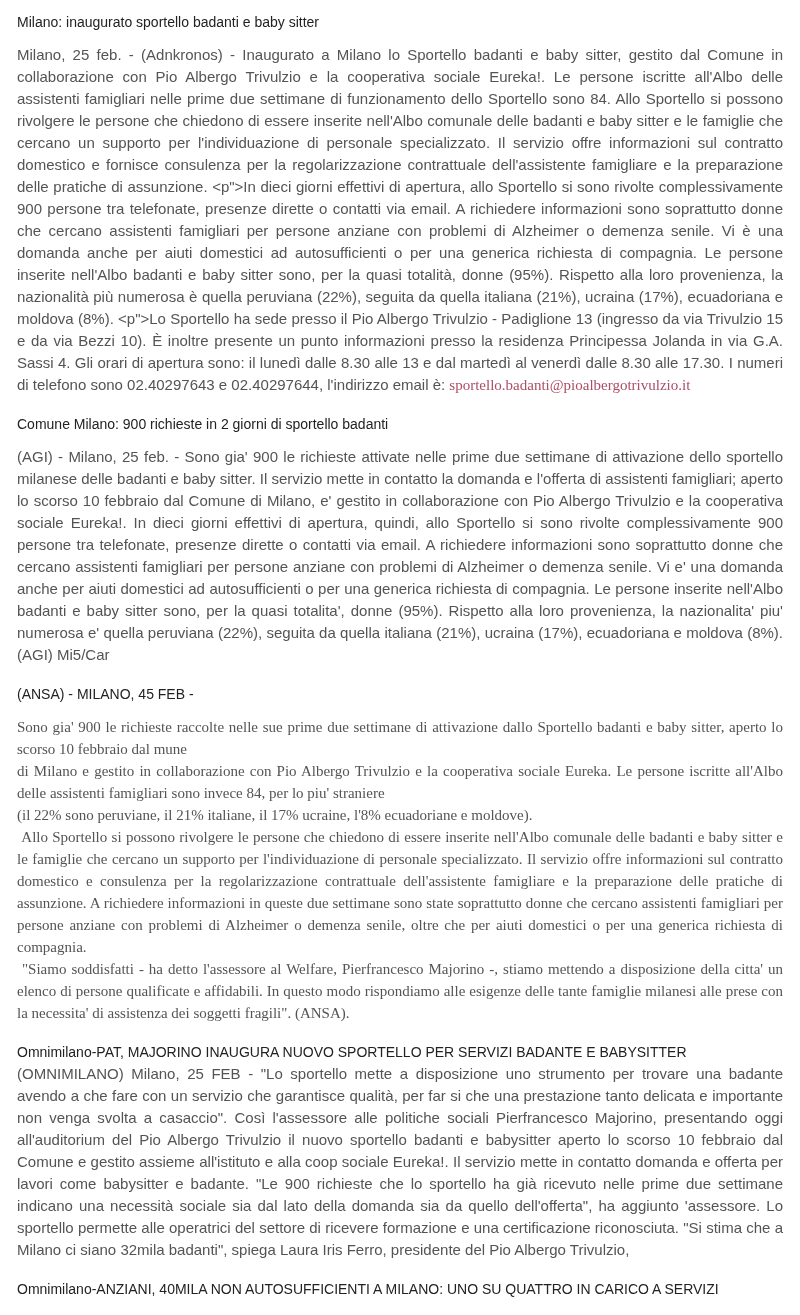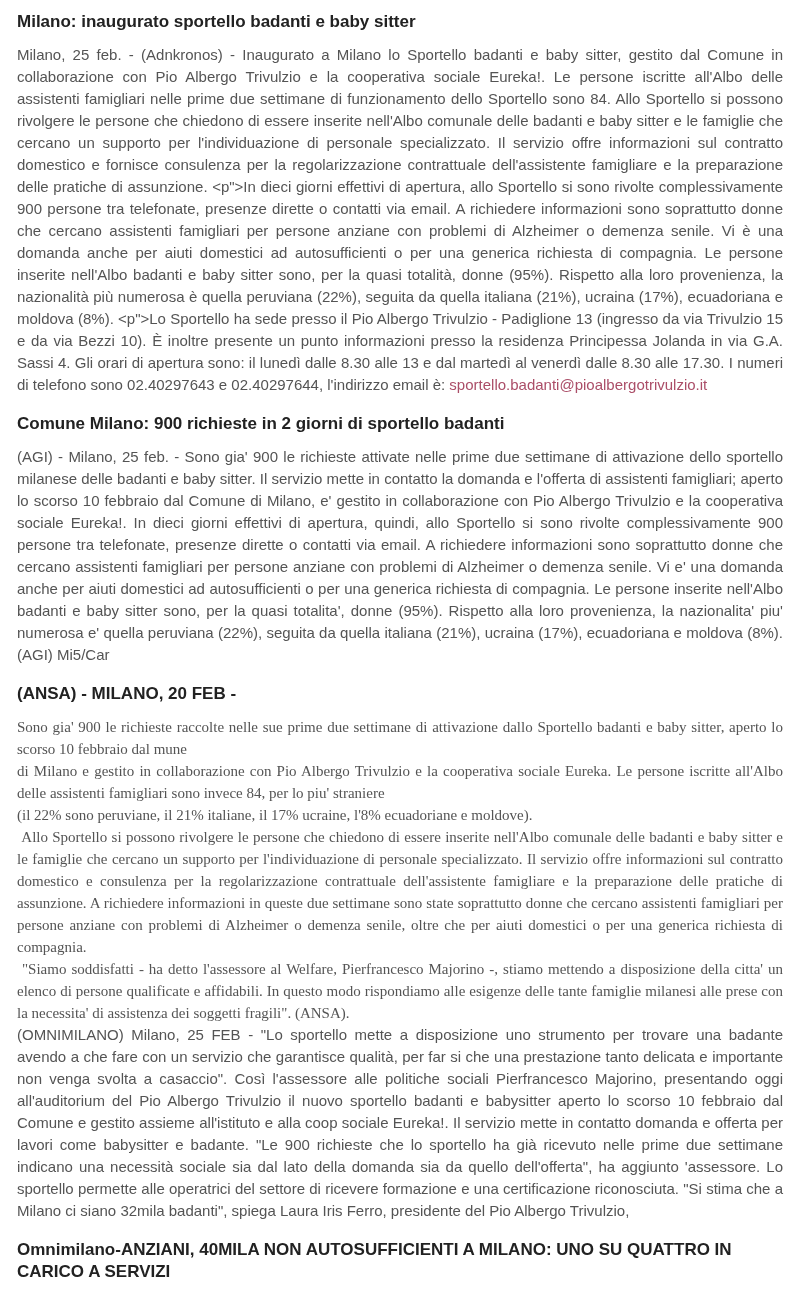--- a/index.html
+++ b/index.html
@@ -11,23 +11,23 @@
     width: 800px;
     min-height: 1315px;
     font-family: "Liberation Sans", sans-serif;
     color: #545454;
     box-sizing: border-box;
   }
   .content {
     padding: 11px 17px 12px 17px;
   }
   .headline {
-    font-size: 17px;
+    font-size: 14px;
     line-height: 22px;
-    font-weight: 700;
+    font-weight: 400;
     color: #222222;
     margin: 17px 0 11px 0;
     text-align: left;
   }
   .headline.first {
     margin-top: 0;
   }
   .headline.attached {
     margin-bottom: 0;
   }
@@ -39,47 +39,49 @@
     color: #545454;
   }
   .prewrap {
     white-space: pre-wrap;
     font-family: Liberation Serif, serif;
   }
   a.email {
     color: #ab4e68;
     text-decoration: none;
     cursor: pointer;
+    font-family: Liberation Serif, serif;
   }
 </style>
 </head>
 <body>
 
 <div class="content">
 
   <section>
     <div class="headline first">Milano: inaugurato sportello badanti e baby sitter</div>
     <p class="body"><span>Milano, 25 feb. - (Adnkronos) - Inaugurato a Milano lo Sportello badanti e baby sitter, gestito dal Comune in collaborazione con Pio Albergo Trivulzio e la cooperativa sociale Eureka!. Le persone iscritte all'Albo delle assistenti famigliari nelle prime due settimane di funzionamento dello Sportello sono 84. Allo Sportello si possono rivolgere le persone che chiedono di essere inserite nell'Albo comunale delle badanti e baby sitter e le famiglie che cercano un supporto per l'individuazione di personale specializzato. Il servizio offre informazioni sul contratto domestico e fornisce consulenza per la regolarizzazione contrattuale dell'assistente famigliare e la preparazione delle pratiche di assunzione. &lt;p"&gt;In dieci giorni effettivi di apertura, allo Sportello si sono rivolte complessivamente 900 persone tra telefonate, presenze dirette o contatti via email. A richiedere informazioni sono soprattutto donne che cercano assistenti famigliari per persone anziane con problemi di Alzheimer o demenza senile. Vi è una domanda anche per aiuti domestici ad autosufficienti o per una generica richiesta di compagnia. Le persone inserite nell'Albo badanti e baby sitter sono, per la quasi totalità, donne (95%). Rispetto alla loro provenienza, la nazionalità più numerosa è quella peruviana (22%), seguita da quella italiana (21%), ucraina (17%), ecuadoriana e moldova (8%). &lt;p"&gt;Lo Sportello ha sede presso il Pio Albergo Trivulzio - Padiglione 13 (ingresso da via Trivulzio 15 e da via Bezzi 10). È inoltre presente un punto informazioni presso la residenza Principessa Jolanda in via G.A. Sassi 4. Gli orari di apertura sono: il lunedì dalle 8.30 alle 13 e dal martedì al venerdì dalle 8.30 alle 17.30. I numeri di telefono sono 02.40297643 e 02.40297644, l'indirizzo email è: </span><a class="email">sportello.badanti@pioalbergotrivulzio.it</a></p>
   </section>
 
   <section>
     <div class="headline">Comune Milano: 900 richieste in 2 giorni di sportello badanti</div>
     <p class="body">(AGI) - Milano, 25 feb. - Sono gia' 900 le richieste attivate nelle prime due settimane di attivazione dello sportello milanese delle badanti e baby sitter. Il servizio mette in contatto la domanda e l'offerta di assistenti famigliari; aperto lo scorso 10 febbraio dal Comune di Milano, e' gestito in collaborazione con Pio Albergo Trivulzio e la cooperativa sociale Eureka!. In dieci giorni effettivi di apertura, quindi, allo Sportello si sono rivolte complessivamente 900 persone tra telefonate, presenze dirette o contatti via email. A richiedere informazioni sono soprattutto donne che cercano assistenti famigliari per persone anziane con problemi di Alzheimer o demenza senile. Vi e' una domanda anche per aiuti domestici ad autosufficienti o per una generica richiesta di compagnia. Le persone inserite nell'Albo badanti e baby sitter sono, per la quasi totalita', donne (95%). Rispetto alla loro provenienza, la nazionalita' piu' numerosa e' quella peruviana (22%), seguita da quella italiana (21%), ucraina (17%), ecuadoriana e moldova (8%). (AGI) Mi5/Car</p>
   </section>
 
   <section>
-    <div class="headline">(ANSA) - MILANO, 20 FEB -</div>
+    <div class="headline">(ANSA) - MILANO, 45 FEB -</div>
     <p class="body prewrap">Sono gia' 900 le richieste raccolte nelle sue prime due settimane di attivazione dallo Sportello badanti e baby sitter, aperto lo scorso 10 febbraio dal mune
 di Milano e gestito in collaborazione con Pio Albergo Trivulzio e la cooperativa sociale Eureka. Le persone iscritte all'Albo delle assistenti famigliari sono invece 84, per lo piu' straniere
 (il 22% sono peruviane, il 21% italiane, il 17% ucraine, l'8% ecuadoriane e moldove).
  Allo Sportello si possono rivolgere le persone che chiedono di essere inserite nell'Albo comunale delle badanti e baby sitter e le famiglie che cercano un supporto per l'individuazione di personale specializzato. Il servizio offre informazioni sul contratto domestico e consulenza per la regolarizzazione contrattuale dell'assistente famigliare e la preparazione delle pratiche di assunzione. A richiedere informazioni in queste due settimane sono state soprattutto donne che cercano assistenti famigliari per persone anziane con problemi di Alzheimer o demenza senile, oltre che per aiuti domestici o per una generica richiesta di compagnia.
  "Siamo soddisfatti - ha detto l'assessore al Welfare, Pierfrancesco Majorino -, stiamo mettendo a disposizione della citta' un elenco di persone qualificate e affidabili. In questo modo rispondiamo alle esigenze delle tante famiglie milanesi alle prese con la necessita' di assistenza dei soggetti fragili". (ANSA).</p>
   </section>
 
   <section>
+    <div class="headline attached">Omnimilano-PAT, MAJORINO INAUGURA NUOVO SPORTELLO PER SERVIZI BADANTE E BABYSITTER</div>
     <p class="body">(OMNIMILANO) Milano, 25 FEB - "Lo sportello mette a disposizione uno strumento per trovare una badante avendo a che fare con un servizio che garantisce qualità, per far si che una prestazione tanto delicata e importante non venga svolta a casaccio". Così l'assessore alle politiche sociali Pierfrancesco Majorino, presentando oggi all'auditorium del Pio Albergo Trivulzio il nuovo sportello badanti e babysitter aperto lo scorso 10 febbraio dal Comune e gestito assieme all'istituto e alla coop sociale Eureka!. Il servizio mette in contatto domanda e offerta per lavori come babysitter e badante. "Le 900 richieste che lo sportello ha già ricevuto nelle prime due settimane indicano una necessità sociale sia dal lato della domanda sia da quello dell'offerta", ha aggiunto 'assessore. Lo sportello permette alle operatrici del settore di ricevere formazione e una certificazione riconosciuta. "Si stima che a Milano ci siano 32mila badanti", spiega Laura Iris Ferro, presidente del Pio Albergo Trivulzio,</p>
   </section>
 
   <section>
     <div class="headline attached">Omnimilano-ANZIANI, 40MILA NON AUTOSUFFICIENTI A MILANO: UNO SU QUATTRO IN CARICO A SERVIZI</div>
 
   </section>
 
 </div>
 

